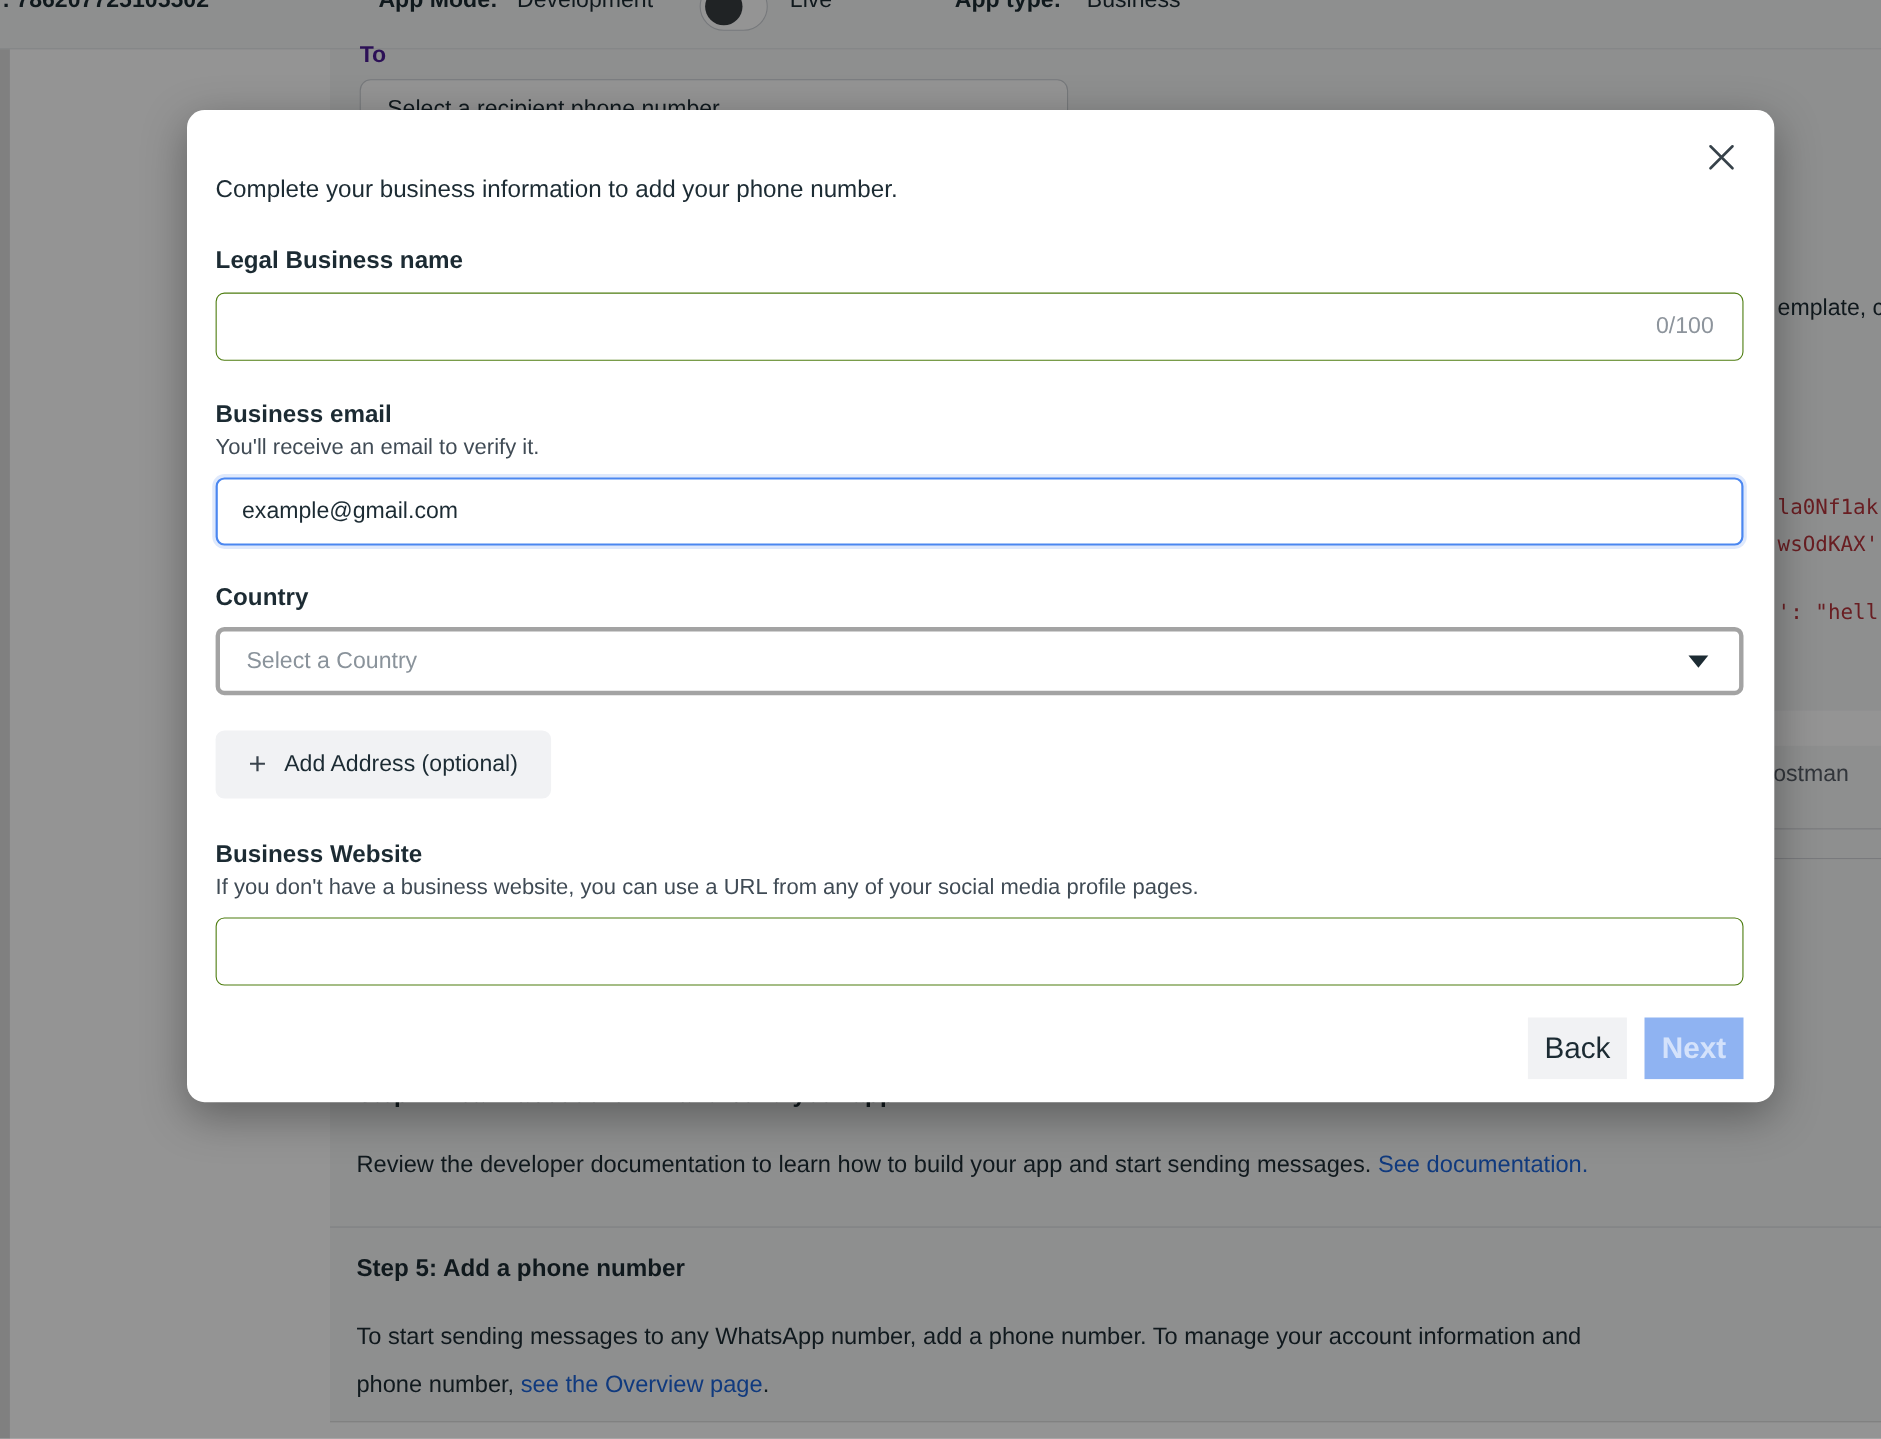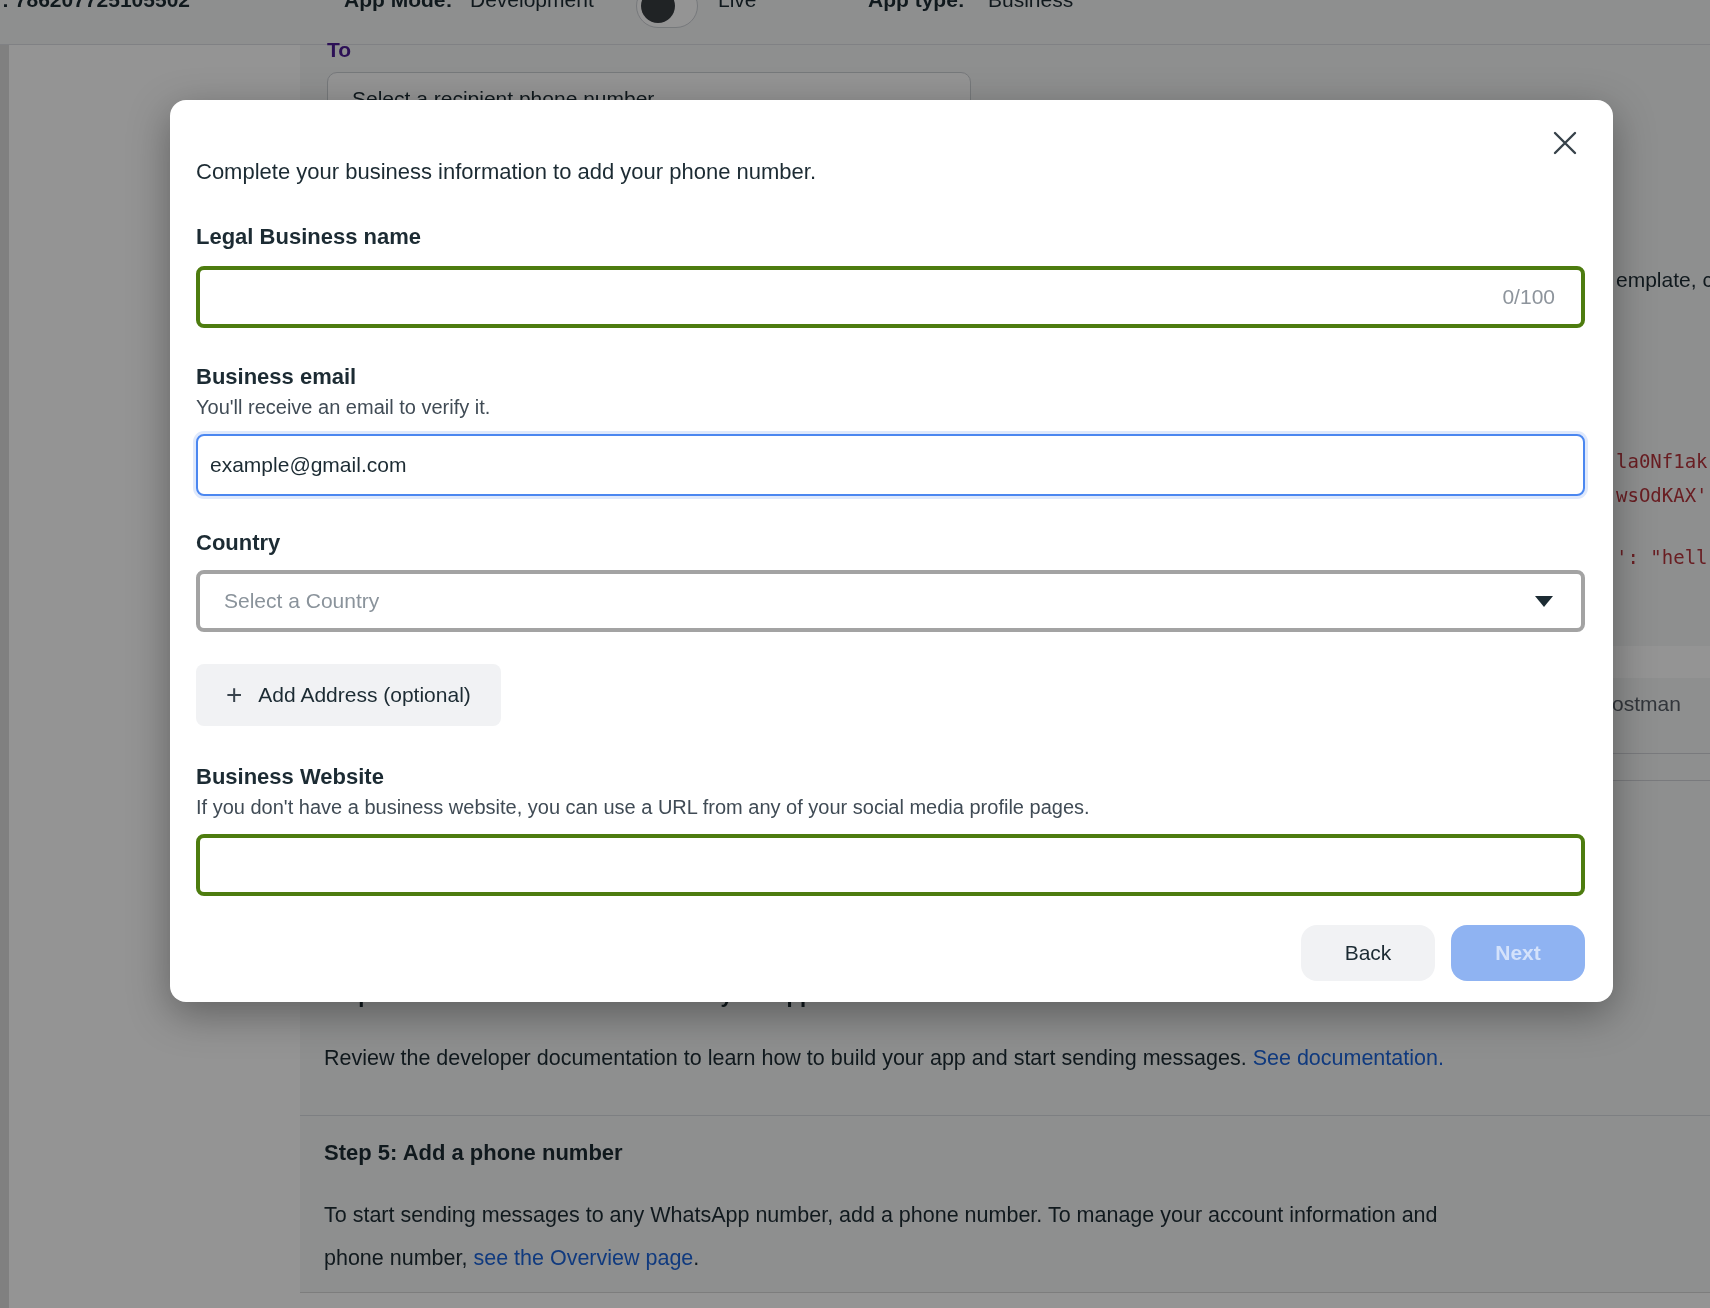--- a/index.html
+++ b/index.html
@@ -35,31 +35,31 @@
   .bg-link{color:#1c64d9;}
   
   .overlay{position:absolute;inset:0;background:rgba(0,0,0,0.42);z-index:10;}
   
   .modal{position:absolute;left:170px;top:100px;width:1443px;height:902px;background:#ffffff;border-radius:16px;z-index:20;box-shadow:0 12px 40px rgba(0,0,0,0.35);}
   .modal-title{position:absolute;left:26px;top:14px;font-size:27px;line-height:40px;font-weight:700;color:#1c2b33;}
   .modal-subtitle{position:absolute;left:26px;top:56px;font-size:22px;line-height:32px;color:#1c2b33;}
   .close-btn{position:absolute;top:26px;right:30px;width:36px;height:36px;border:0;background:transparent;padding:0;cursor:pointer;display:flex;align-items:center;justify-content:center;}
   .field-label{position:absolute;left:26px;font-size:22px;font-weight:700;color:#1c2b33;}
   .helper{position:absolute;left:26px;font-size:20px;color:#404b55;}
-  .tinput{position:absolute;left:26px;width:1389px;height:62px;display:flex;align-items:center;border:4px solid #4d7c0f;border-radius:8px;background:#fff;}
-  .tinput input{border:0;outline:0;flex:1;height:100%;font-size:21px;padding:0 12px;color:#1c2b33;background:transparent;font-family:inherit;border-radius:8px;}
+  .tinput{position:absolute;left:26px;width:1389px;height:62px;display:flex;align-items:center;border:1px solid #4d7c0f;border-radius:8px;background:#fff;}
+  .tinput input{border:0;outline:0;flex:1;height:100%;font-size:21px;padding:0 22px;color:#1c2b33;background:transparent;font-family:inherit;border-radius:8px;}
   .tinput.focused{border:2px solid #4b87f0;box-shadow:0 0 0 3px rgba(75,135,240,0.18);}
   .counter{font-size:21px;color:#8d949c;padding-right:26px;}
   .select-box{position:absolute;left:26px;width:1389px;height:62px;border:4px solid #a3a3a3;border-radius:8px;background:#fff;display:flex;align-items:center;cursor:pointer;}
   .select-placeholder{font-size:21px;color:#8a939b;padding-left:24px;}
   .caret{position:absolute;right:28px;top:50%;margin-top:-5px;width:0;height:0;border-left:9px solid transparent;border-right:9px solid transparent;border-top:11px solid #1c2b33;}
   .add-btn{position:absolute;left:26px;top:564px;height:62px;display:inline-flex;align-items:center;gap:16px;padding:0 30px;background:#f1f2f4;border:0;border-radius:8px;font-size:21px;color:#1c2b33;font-family:inherit;cursor:pointer;}
   .plus-glyph{font-size:28px;font-weight:400;color:#3a444d;line-height:1;}
   .footer{position:absolute;right:28px;top:825px;display:flex;gap:16px;}
-  .btn{height:56px;width:134px;border:0;border-radius:16px;font-size:21px;font-family:inherit;cursor:pointer;}
+  .btn{height:56px;width:90px;border:0;border-radius:0;font-size:27px;font-family:inherit;cursor:pointer;}
   .btn-back{background:#f1f2f4;color:#1c2b33;font-weight:500;}
   .btn-next{background:#8fb3f2;color:#d4e2fb;font-weight:600;cursor:default;}
 </style>
 </head>
 <body>
 
 <div class="canvas">
 
   <div class="bg-page">
 

